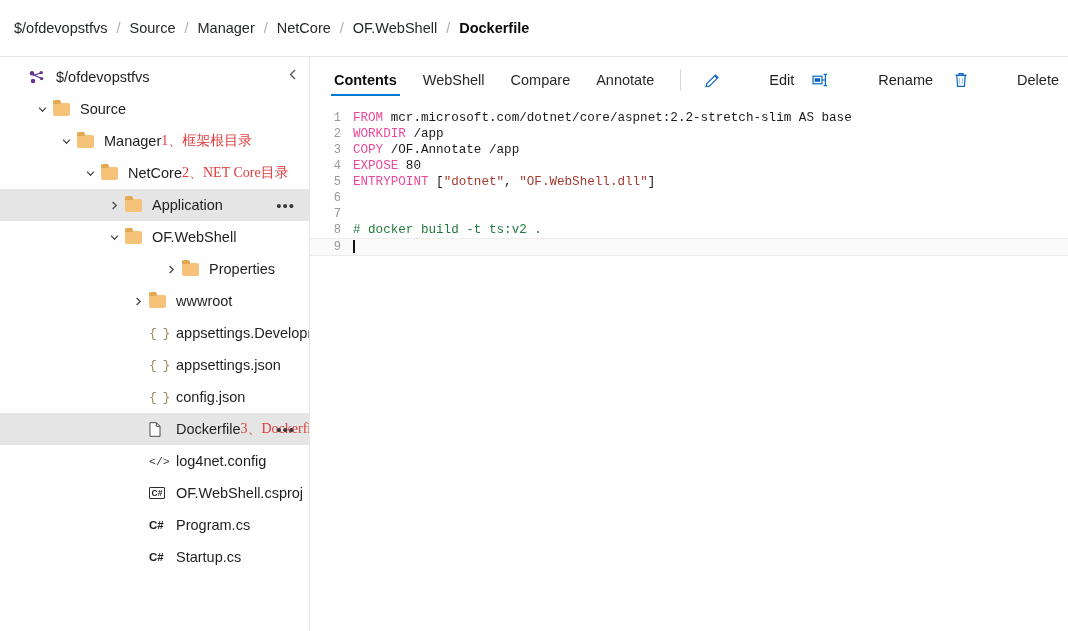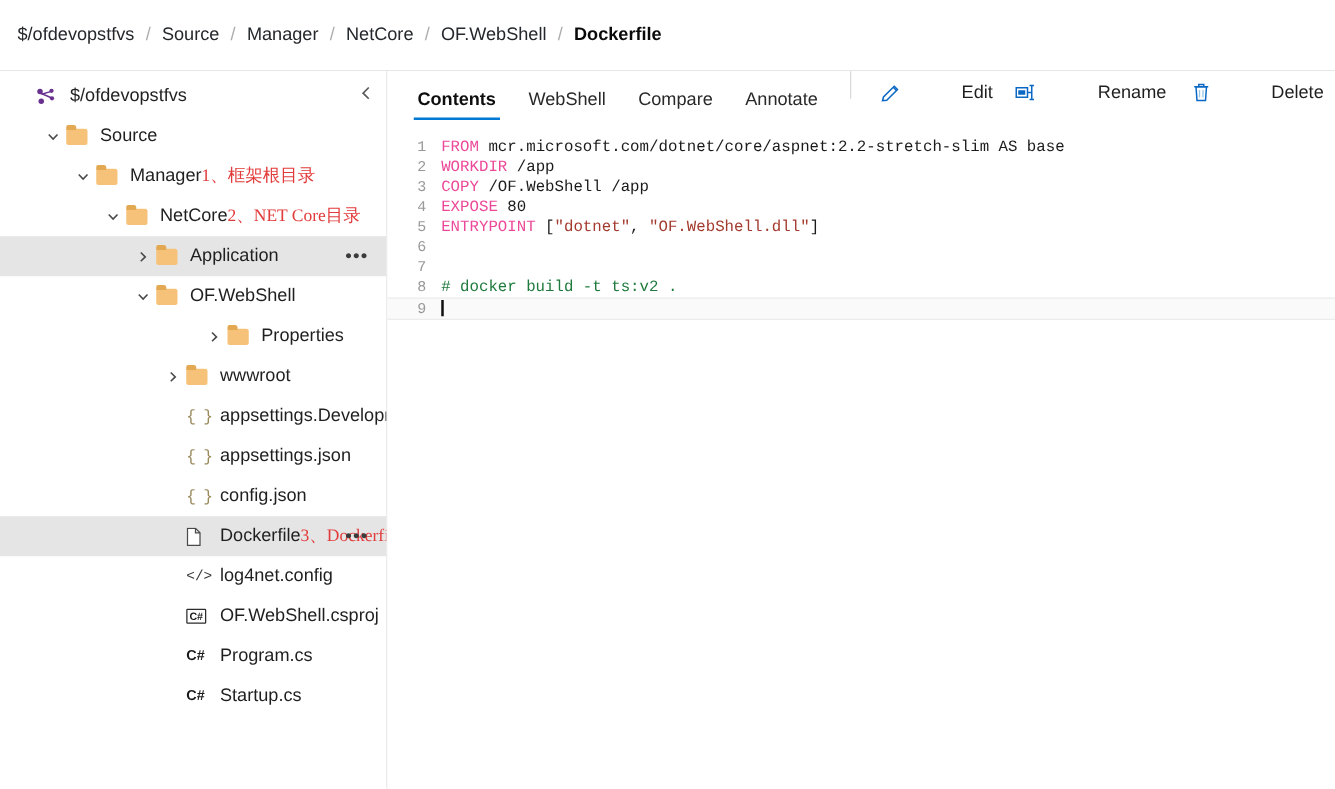--- a/index.html
+++ b/index.html
@@ -141,20 +141,21 @@
     font-family: "Liberation Sans", sans-serif;
   }
   .sln-icon svg { display: block; }
 
   
   #content { flex: 1; height: 574px; background: #fff; position: relative; }
 
   #toolbar {
     height: 46px;
     display: flex;
+    align-items: center;
     padding-left: 11px;
     position: relative;
   }
   .tab {
     position: relative;
     height: 46px;
     display: flex; align-items: center;
     padding: 0 13px;
     font-size: 14.5px;
     color: #292929;
@@ -459,21 +460,21 @@
           <div class="cline">
             <span class="lnum">1</span>
             <span class="ctext"><span class="kw">FROM</span><span> mcr.microsoft.com/dotnet/core/aspnet:2.2-stretch-slim AS base</span></span>
           </div>
           <div class="cline">
             <span class="lnum">2</span>
             <span class="ctext"><span class="kw">WORKDIR</span><span> /app</span></span>
           </div>
           <div class="cline">
             <span class="lnum">3</span>
-            <span class="ctext"><span class="kw">COPY</span><span> /OF.WebShell /app</span></span>
+            <span class="ctext"><span class="kw">COPY</span><span> /OF.Annotate /app</span></span>
           </div>
           <div class="cline">
             <span class="lnum">4</span>
             <span class="ctext"><span class="kw">EXPOSE</span><span> 80</span></span>
           </div>
           <div class="cline">
             <span class="lnum">5</span>
             <span class="ctext"><span class="kw">ENTRYPOINT</span><span> [</span><span class="str">"dotnet"</span><span>, </span><span class="str">"OF.WebShell.dll"</span><span>]</span></span>
           </div>
           <div class="cline">

